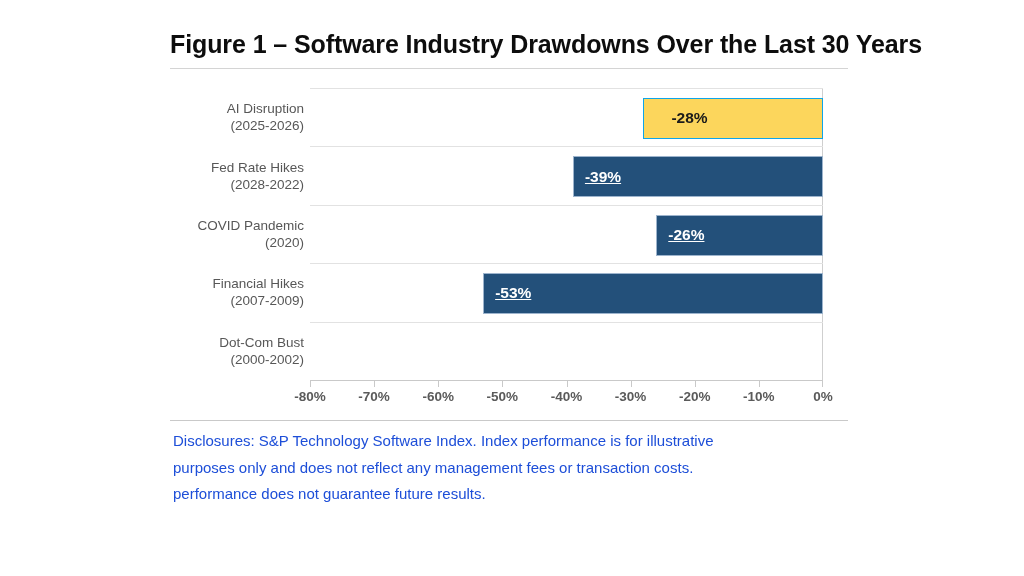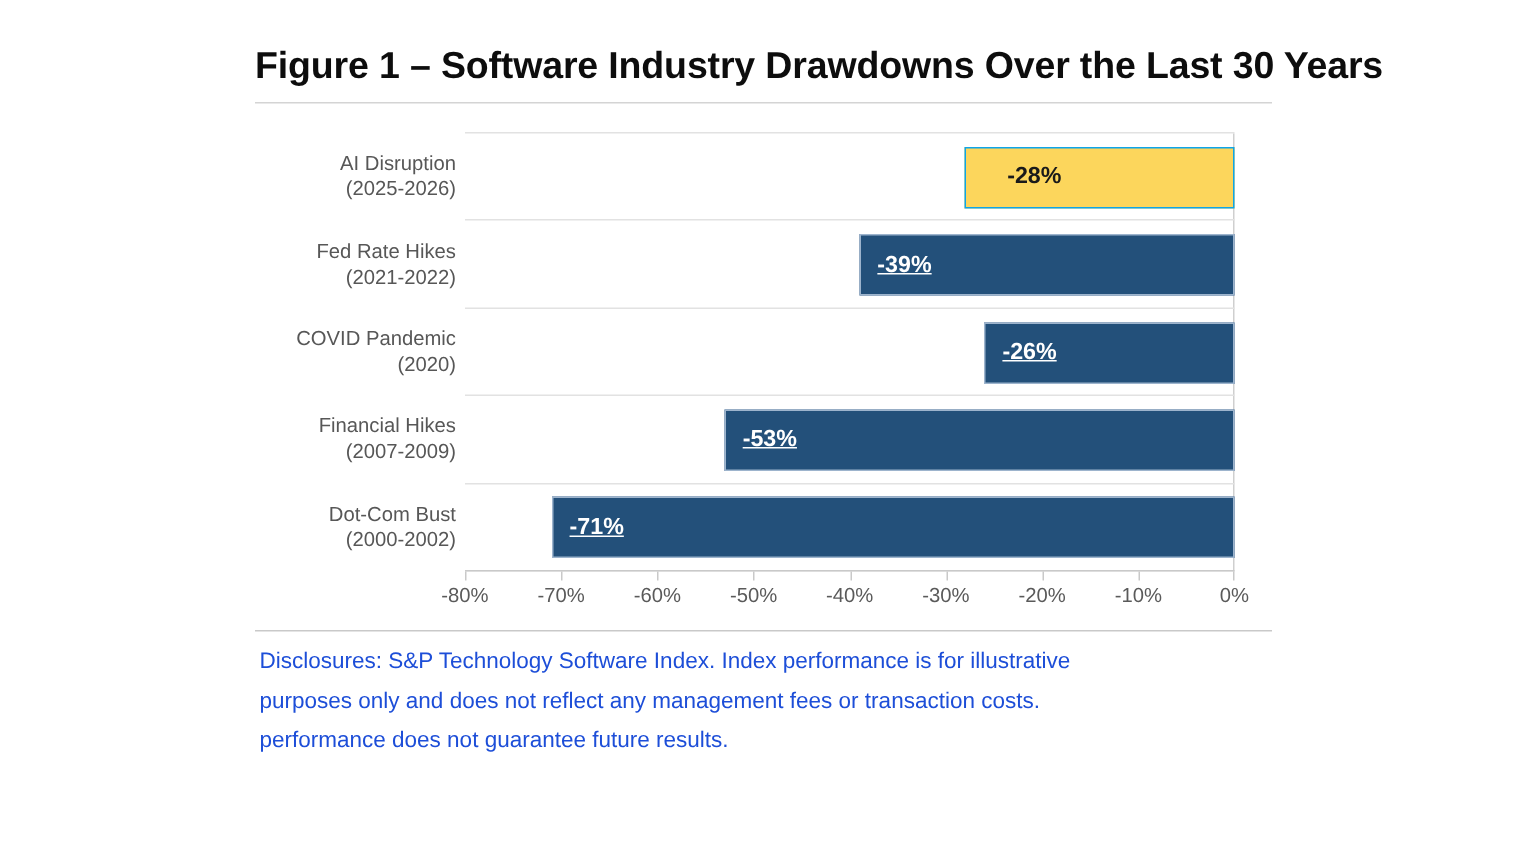--- a/index.html
+++ b/index.html
@@ -156,20 +156,21 @@
 
   .tick-label {
     position: absolute;
     top: 9px;
     width: 60px;
     margin-left: -30px;
     text-align: center;
     font-size: 13.5px;
     color: #5a5a5a;
     white-space: nowrap;
+    font-weight: bold;
   }
 
   
   #disclosure-rule {
     position: absolute;
     left: 170px;
     top: 420px;
     width: 678px;
     height: 1px;
     background: #c9c9c9;
@@ -201,21 +202,21 @@
 
   <div id="chart-area">
 
     <div id="cat-labels">
         <div class="cat-label" style="top: 12.2px;">
           <span class="cat-name">AI Disruption</span>
           <span class="cat-years">(2025-2026)</span>
         </div>
         <div class="cat-label" style="top: 70.6px;">
           <span class="cat-name">Fed Rate Hikes</span>
-          <span class="cat-years">(2021-2022)</span>
+          <span class="cat-years">(2028-2022)</span>
         </div>
         <div class="cat-label" style="top: 129px;">
           <span class="cat-name">COVID Pandemic</span>
           <span class="cat-years">(2020)</span>
         </div>
         <div class="cat-label" style="top: 187.4px;">
           <span class="cat-name">Financial Hikes</span>
           <span class="cat-years">(2007-2009)</span>
         </div>
         <div class="cat-label" style="top: 245.8px;">
@@ -236,23 +237,20 @@
         </div>
         <div class="band" style="top: 116.8px; height: 58.4px;"></div>
         <div class="bar navy" style="width: 166.725px; left: 346.275px; top: 125.5px;">
           <span class="bar-value">-26%</span>
         </div>
         <div class="band" style="top: 175.2px; height: 58.4px;"></div>
         <div class="bar navy" style="width: 339.862px; left: 173.137px; top: 183.9px;">
           <span class="bar-value">-53%</span>
         </div>
         <div class="band" style="top: 233.6px; height: 58.4px;"></div>
-        <div class="bar navy" style="width: 455.287px; left: 57.7125px; top: 242.3px;">
-          <span class="bar-value">-71%</span>
-        </div>
       </div>
 
     <div id="x-axis">
       <div id="axis-line"></div>
     <div class="tick-mark" style="left: 0px;"></div>
         <div class="tick-label" style="left: 0px;">-80%</div>
         <div class="tick-mark" style="left: 64.125px;"></div>
         <div class="tick-label" style="left: 64.125px;">-70%</div>
         <div class="tick-mark" style="left: 128.25px;"></div>
         <div class="tick-label" style="left: 128.25px;">-60%</div>

